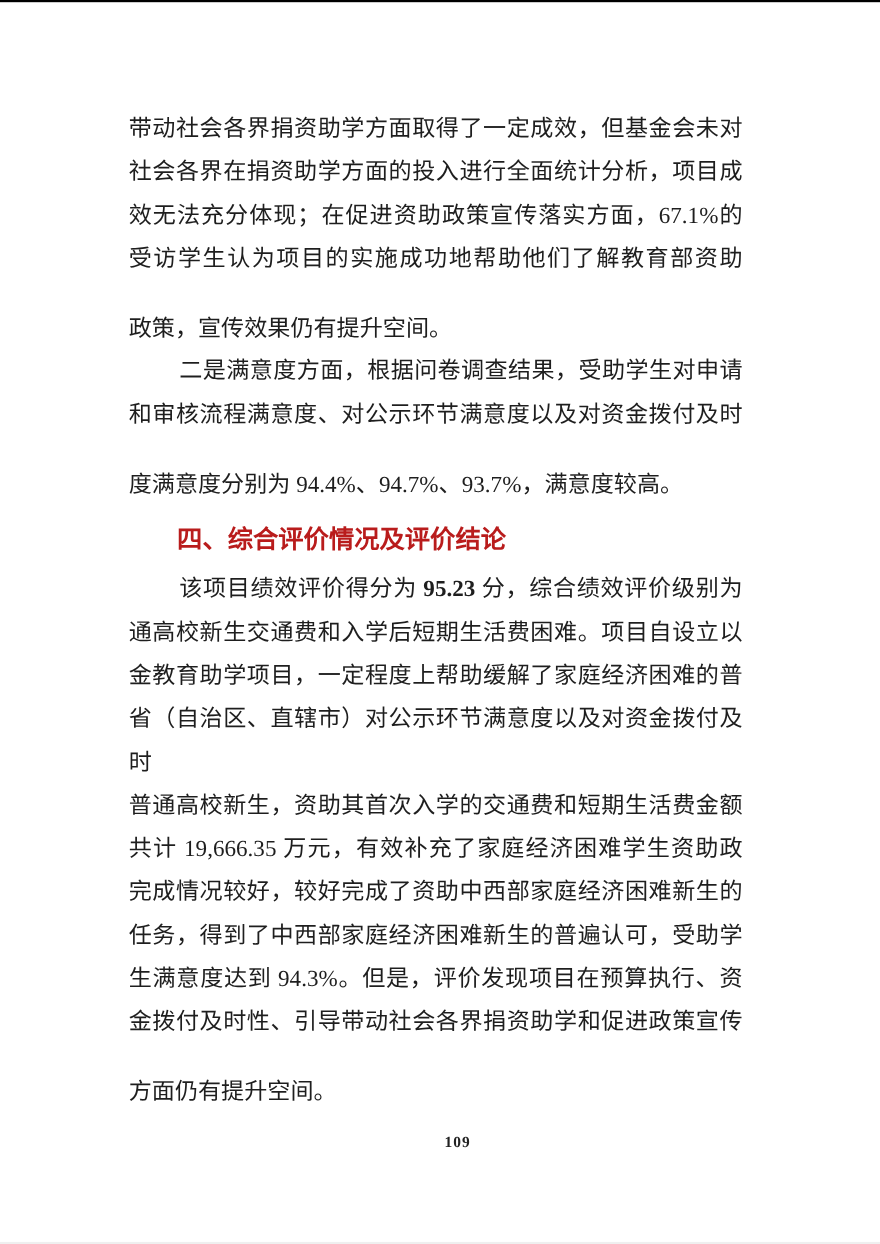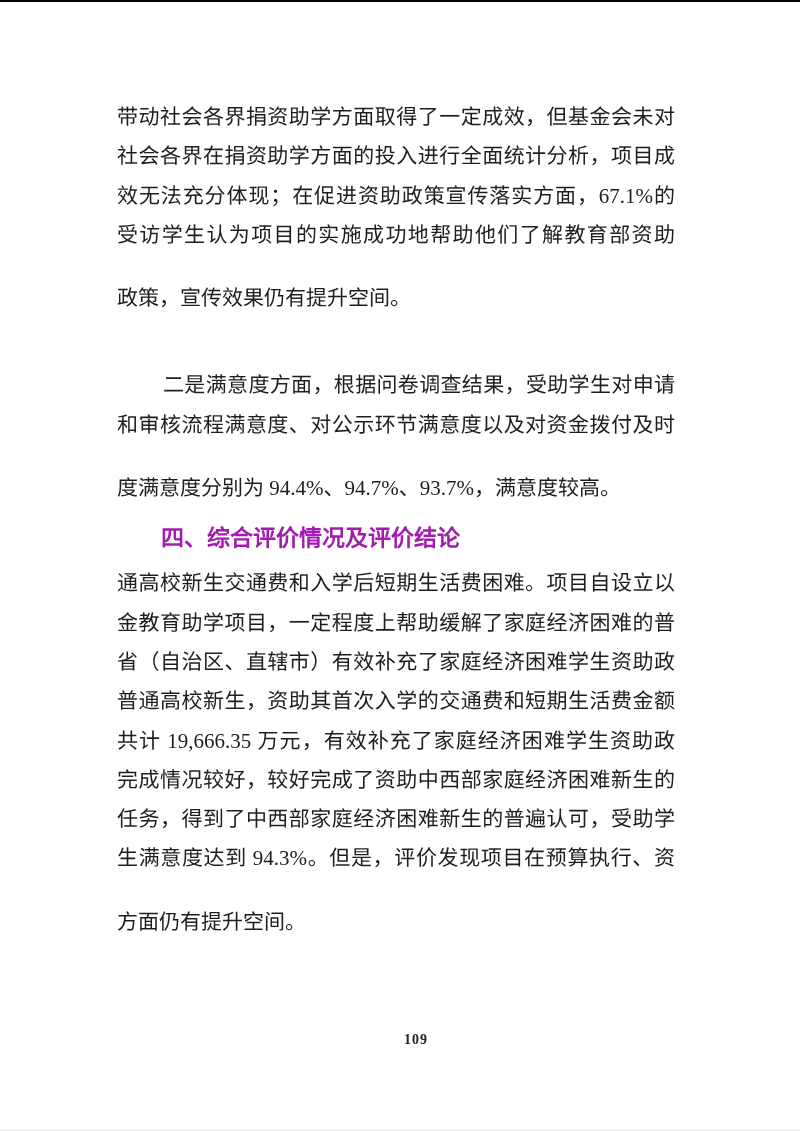--- a/index.html
+++ b/index.html
@@ -34,30 +34,29 @@
     text-justify: inter-character;
     white-space: normal;
   }
   .ln.end {
     text-align: left;
     text-align-last: left;
     margin-top: 24px;
   }
   .ln.ind {
     text-indent: 46px;
-    margin-top: 48px;
   }
   .heading {
     margin: 10px 0 6px 0;
     font-family: "Liberation Sans", "DejaVu Sans", sans-serif;
     font-weight: 700;
     font-size: 23px;
     line-height: 40px;
     text-indent: 44px;
-    color: #a21caf;
+    color: #b91c1c;
   }
   .score {
     font-weight: 700;
     font-family: "Liberation Serif", "DejaVu Serif", serif;
   }
   .page-number {
     position: absolute;
     left: 0;
     top: 1030px;
     width: 100%;
@@ -81,26 +80,28 @@
     <p class="ln">效无法充分体现；在促进资助政策宣传落实方面，67.1%的</p>
     <p class="ln">受访学生认为项目的实施成功地帮助他们了解教育部资助</p>
     <p class="ln end">政策，宣传效果仍有提升空间。</p>
 
     <p class="ln ind">二是满意度方面，根据问卷调查结果，受助学生对申请</p>
     <p class="ln">和审核流程满意度、对公示环节满意度以及对资金拨付及时</p>
     <p class="ln end">度满意度分别为 94.4%、94.7%、93.7%，满意度较高。</p>
 
     <h2 class="heading">四、综合评价情况及评价结论</h2>
 
+    <p class="ln ind"><span>该项目绩效评价得分为 </span><b class="score">95.23</b><span> 分，综合绩效评价级别为</span></p>
     <p class="ln">通高校新生交通费和入学后短期生活费困难。项目自设立以</p>
     <p class="ln">金教育助学项目，一定程度上帮助缓解了家庭经济困难的普</p>
-    <p class="ln">省（自治区、直辖市）有效补充了家庭经济困难学生资助政</p>
+    <p class="ln">省（自治区、直辖市）对公示环节满意度以及对资金拨付及时</p>
     <p class="ln">普通高校新生，资助其首次入学的交通费和短期生活费金额</p>
     <p class="ln">共计 19,666.35 万元，有效补充了家庭经济困难学生资助政</p>
     <p class="ln">完成情况较好，较好完成了资助中西部家庭经济困难新生的</p>
     <p class="ln">任务，得到了中西部家庭经济困难新生的普遍认可，受助学</p>
     <p class="ln">生满意度达到 94.3%。但是，评价发现项目在预算执行、资</p>
+    <p class="ln">金拨付及时性、引导带动社会各界捐资助学和促进政策宣传</p>
     <p class="ln end">方面仍有提升空间。</p>
 
   </div>
 
   <div class="page-number">109</div>
 </div>
 
 </body></html>

